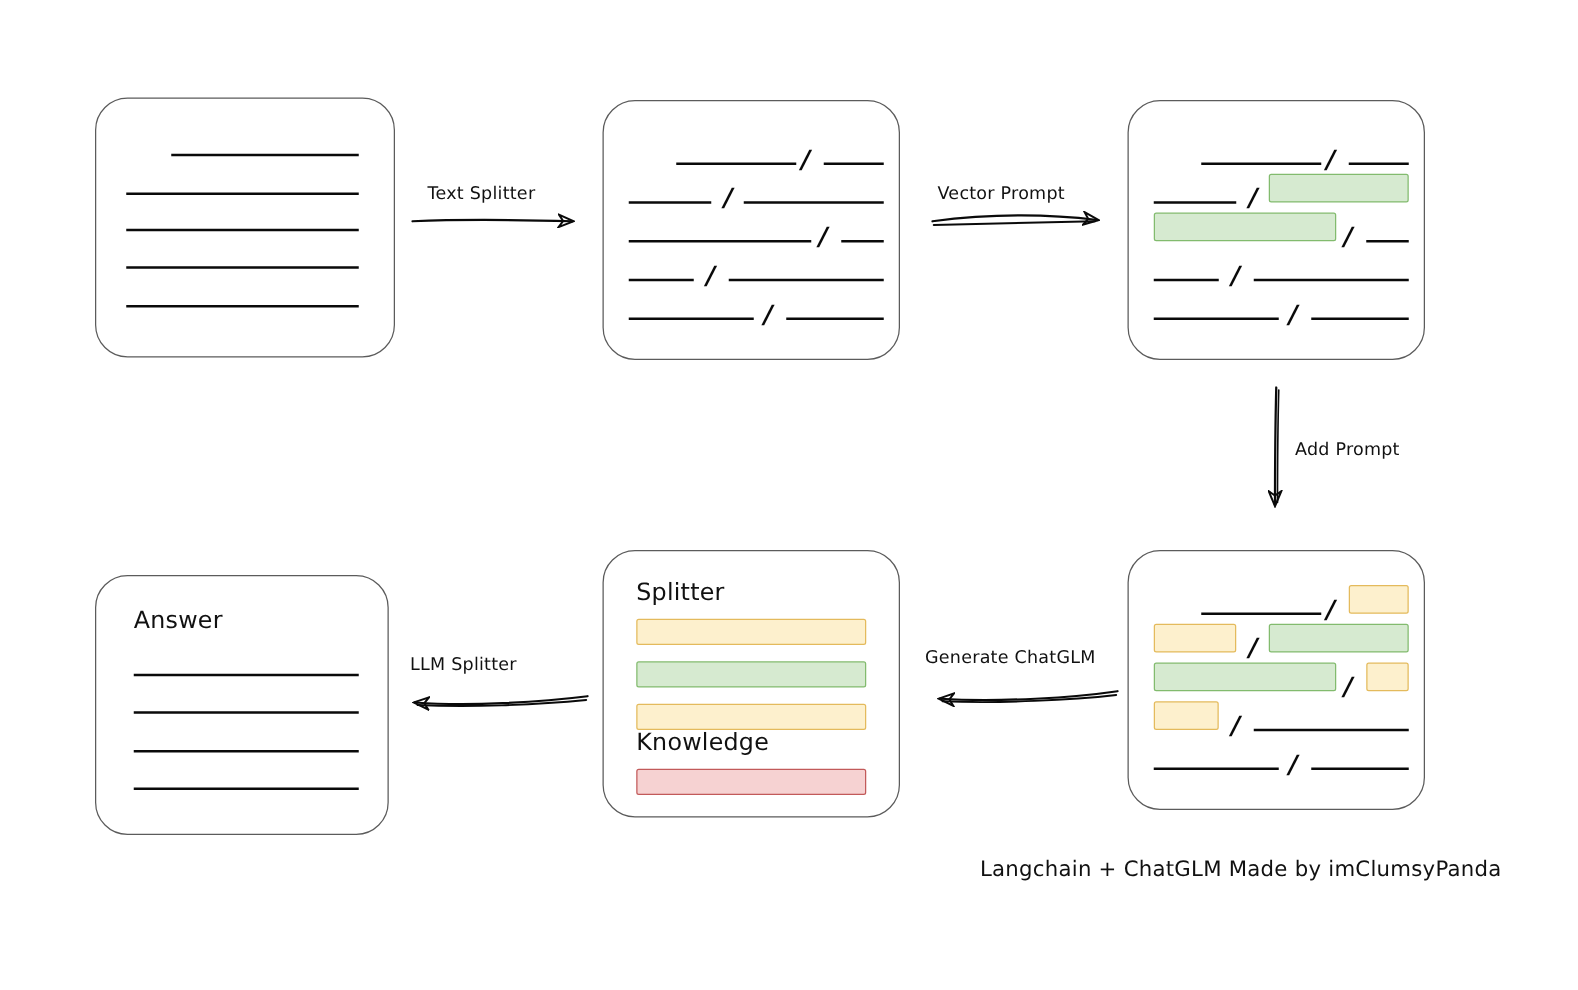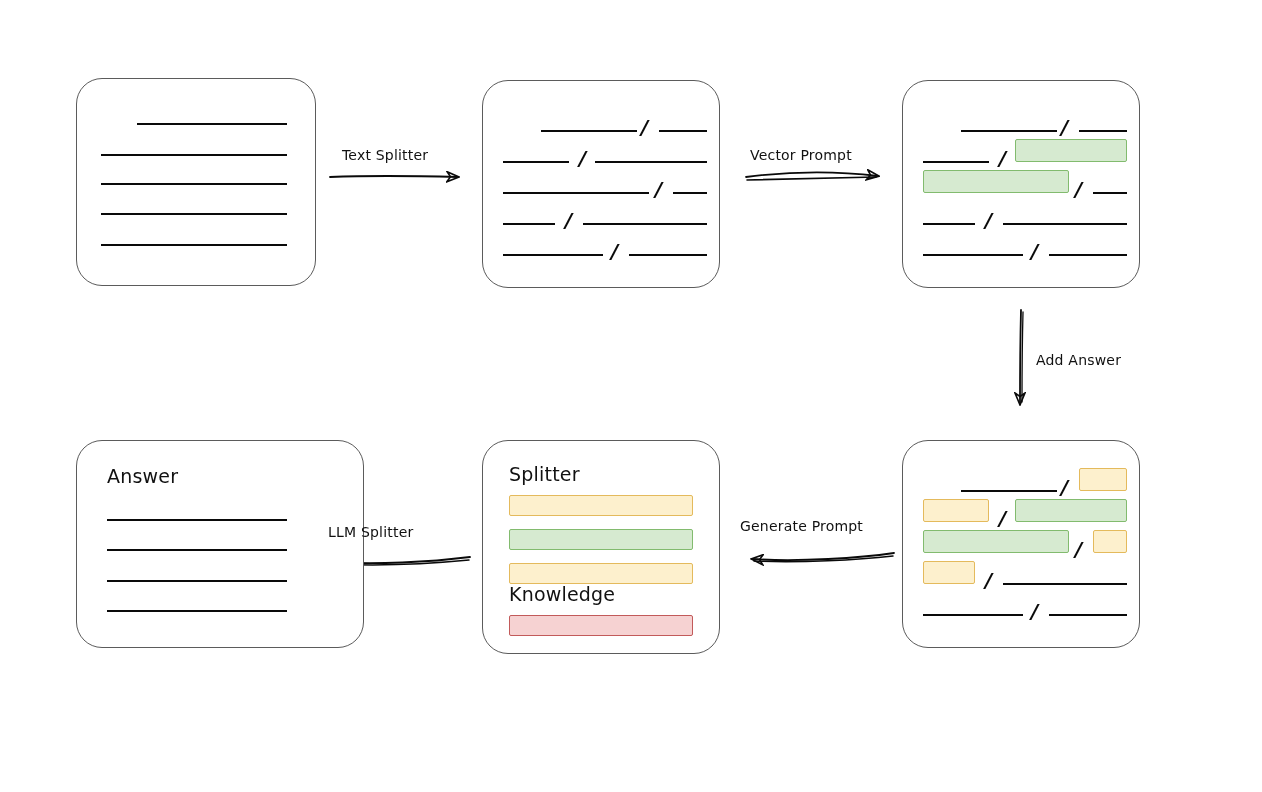--- a/index.html
+++ b/index.html
@@ -189,32 +189,33 @@
 
     <div class="bar chip-yellow" style="left:26px;top:54px;width:184px;"></div>
     <div class="bar chip-green" style="left:26px;top:88px;width:184px;"></div>
     <div class="bar chip-yellow" style="left:26px;top:122px;width:184px;"></div>
 
     <div class="box-label" style="left:26px;top:142px;">Knowledge</div>
 
     <div class="bar chip-red" style="left:26px;top:174px;width:184px;"></div>
   </div>
 
-  <div class="doc-box" style="left:76px;top:440px;width:288px;height:208px;">
+  <div class="doc-box" style="left:76px;top:460px;width:235px;height:208px;">
     <div class="box-label" style="left:30px;top:24px;">Answer</div>
     <div class="seg line" style="left:30px;top:78px;width:180px;"></div>
     <div class="seg line" style="left:30px;top:108px;width:180px;"></div>
     <div class="seg line" style="left:30px;top:139px;width:180px;"></div>
     <div class="seg line" style="left:30px;top:169px;width:180px;"></div>
   </div>
 
   <div class="edge-label" style="left:342px;top:147px;">Text Splitter</div>
 
   <div class="edge-label" style="left:750px;top:147px;">Vector Prompt</div>
 
-  <div class="edge-label" style="left:1036px;top:352px;">Add Answer</div>
-
-  <div class="edge-label" style="left:740px;top:518px;">Generate Prompt</div>
+  <div class="edge-label" style="left:1036px;top:352px;">Add Prompt</div>
+
+  <div class="edge-label" style="left:740px;top:518px;">Generate ChatGLM</div>
 
   <div class="edge-label" style="left:328px;top:524px;">LLM Splitter</div>
 
+  <div class="caption" style="left:784px;top:686px;">Langchain + ChatGLM Made by imClumsyPanda</div>
 
 </div>
 
 </body></html>

